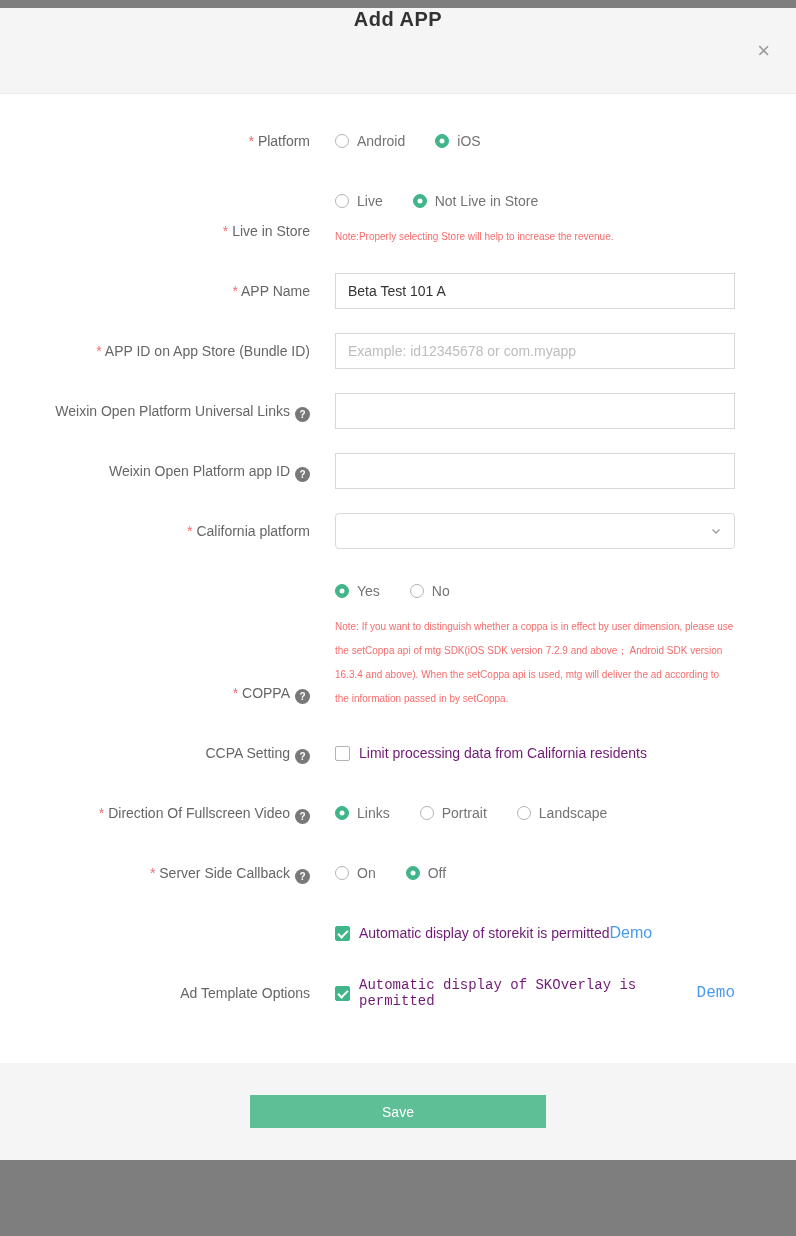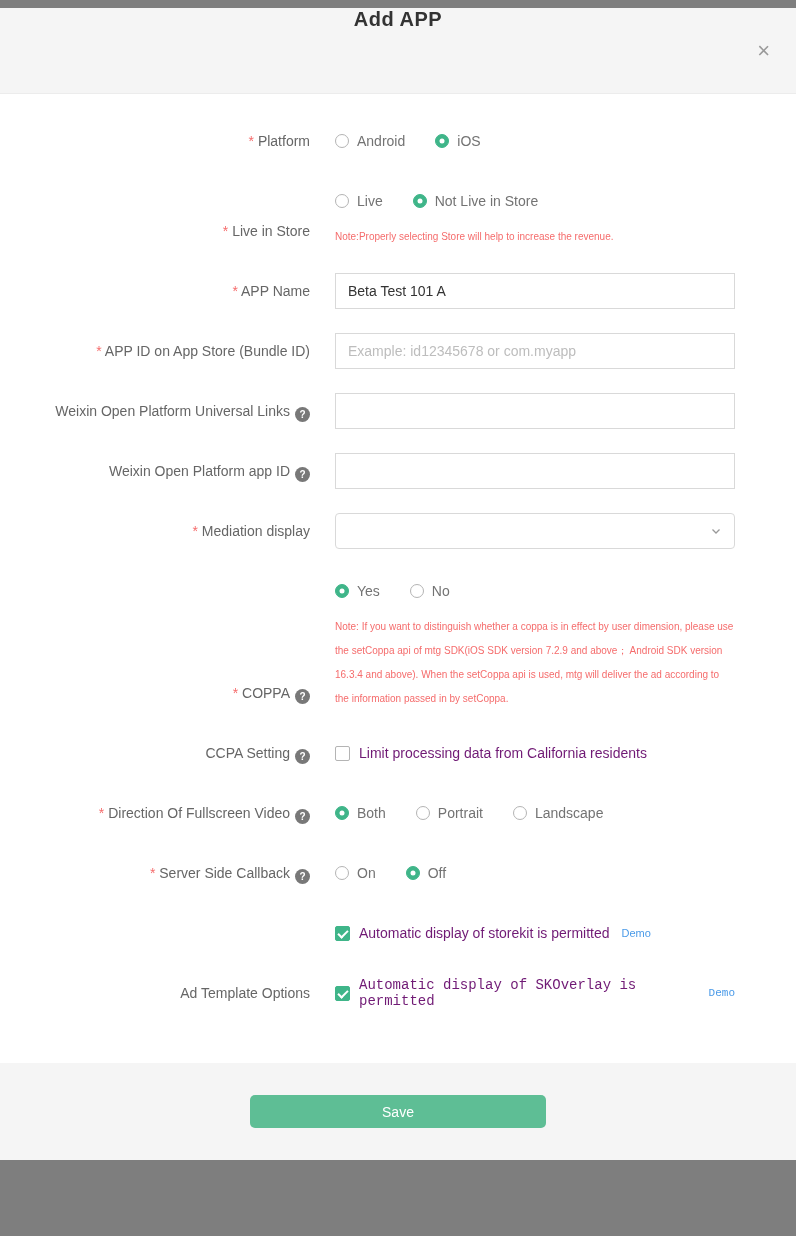--- a/index.html
+++ b/index.html
@@ -185,39 +185,39 @@
     line-height: 15px;
     text-align: center;
     margin-left: 5px;
     vertical-align: -2px;
     cursor: pointer;
     font-weight: bold;
   }
 
   .demo-link {
     color: var(--color-link, #4a9ae8);
-    font-size: 11px;
-    margin-left: 12px;
+    font-size: 16px;
+    margin-left: 0;
     text-decoration: none;
     cursor: pointer;
   }
 
   .modal-footer {
     background: #f5f5f5;
     height: 97px;
     display: flex;
     align-items: center;
     justify-content: center;
   }
   .save-btn {
     width: 296px;
     height: 33px;
     background: var(--color-button, #5ebe95);
     border: none;
-    border-radius: 5px;
+    border-radius: 0;
     color: #ffffff;
     font-size: 14px;
     cursor: pointer;
     font-family: "Liberation Sans", sans-serif;
   }
 </style>
 </head>
 <body>
 
 <div class="modal">
@@ -297,21 +297,21 @@
       <div class="row-label">
         <span class="label-text">Weixin Open Platform app ID</span><span class="help-icon">?</span>
       </div>
       <div class="controls">
         <input type="text" class="text-input" value="" style="">
       </div>
     </div>
 
     <div class="row">
       <div class="row-label required">
-        <span class="label-text">Mediation display</span>
+        <span class="label-text">California platform</span>
       </div>
       <div class="controls">
         <div class="select">
           <span class="select-value"></span>
           <svg class="chevron-svg" width="12" height="12" viewBox="0 0 12 12">
             <path d="M2.5 4.5 L6 8 L9.5 4.5" fill="none" stroke="#999999" stroke-width="1.3"></path>
           </svg>
         </div>
       </div>
     </div>
@@ -350,21 +350,21 @@
     </div>
 
     <div class="row">
       <div class="row-label required">
         <span class="label-text">Direction Of Fullscreen Video</span><span class="help-icon">?</span>
       </div>
       <div class="controls">
         <div class="control-line">
           <span class="radio checked">
             <span class="radio-dot"></span>
-            <span>Both</span>
+            <span>Links</span>
           </span>
           <span class="radio">
             <span class="radio-dot"></span>
             <span>Portrait</span>
           </span>
           <span class="radio">
             <span class="radio-dot"></span>
             <span>Landscape</span>
           </span>
         </div>

